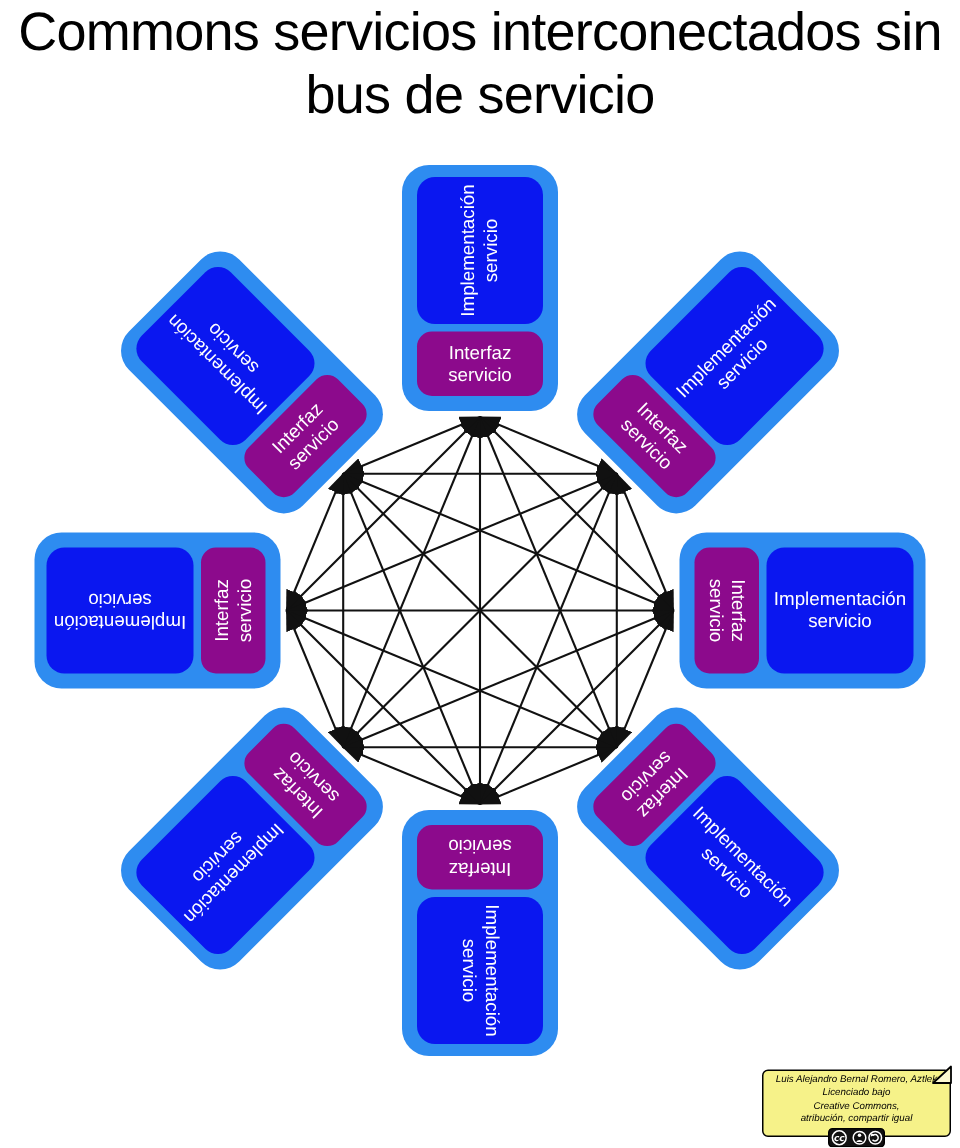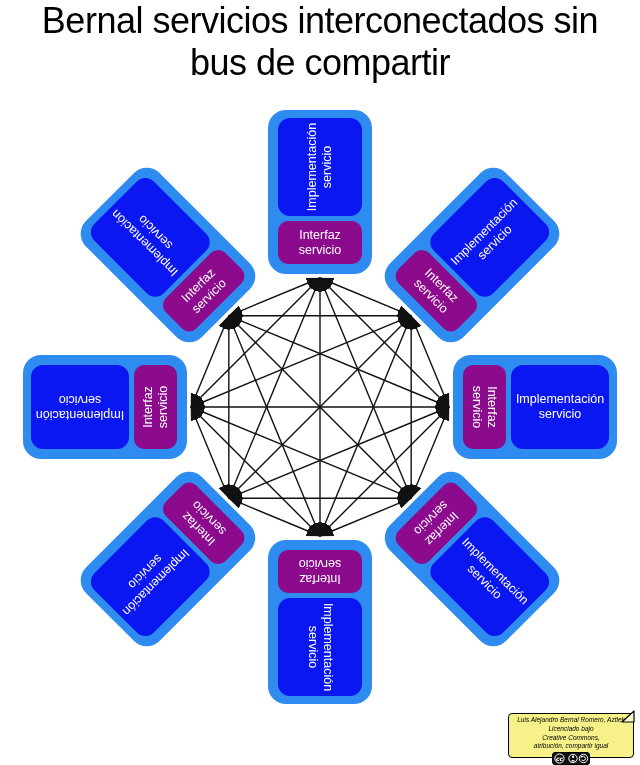--- a/index.html
+++ b/index.html
@@ -44,22 +44,22 @@
   }
   .note-fold{position:absolute;top:-5px;right:-2px;width:14px;height:14px;}
   .badge{display:block;margin:1px auto 0;}
 </style>
 </head>
 <body>
 
 <div class="canvas" style="--outer-blue: #2e8cf0; --inner-blue: #0a17f0; --purple: #8c0a8c; --arrow: #111111; --note-yellow: #f6f289;">
 
   <div class="title">
-    <div>Bernal servicios interconectados sin</div>
-    <div>bus de compartir</div>
+    <div>Commons servicios interconectados sin</div>
+    <div>bus de servicio</div>
   </div>
 
   <svg id="edges" viewBox="0 0 640 765" xmlns="http://www.w3.org/2000/svg">
     <defs>
       <marker id="ahe" markerWidth="10" markerHeight="8" refX="9.5" refY="4" orient="auto">
         <path d="M0,0 L10,4 L0,8 Z" fill="#111"></path>
       </marker>
       <marker id="ahs" markerWidth="10" markerHeight="8" refX="9.5" refY="4" orient="auto-start-reverse">
         <path d="M0,0 L10,4 L0,8 Z" fill="#111"></path>
       </marker>

